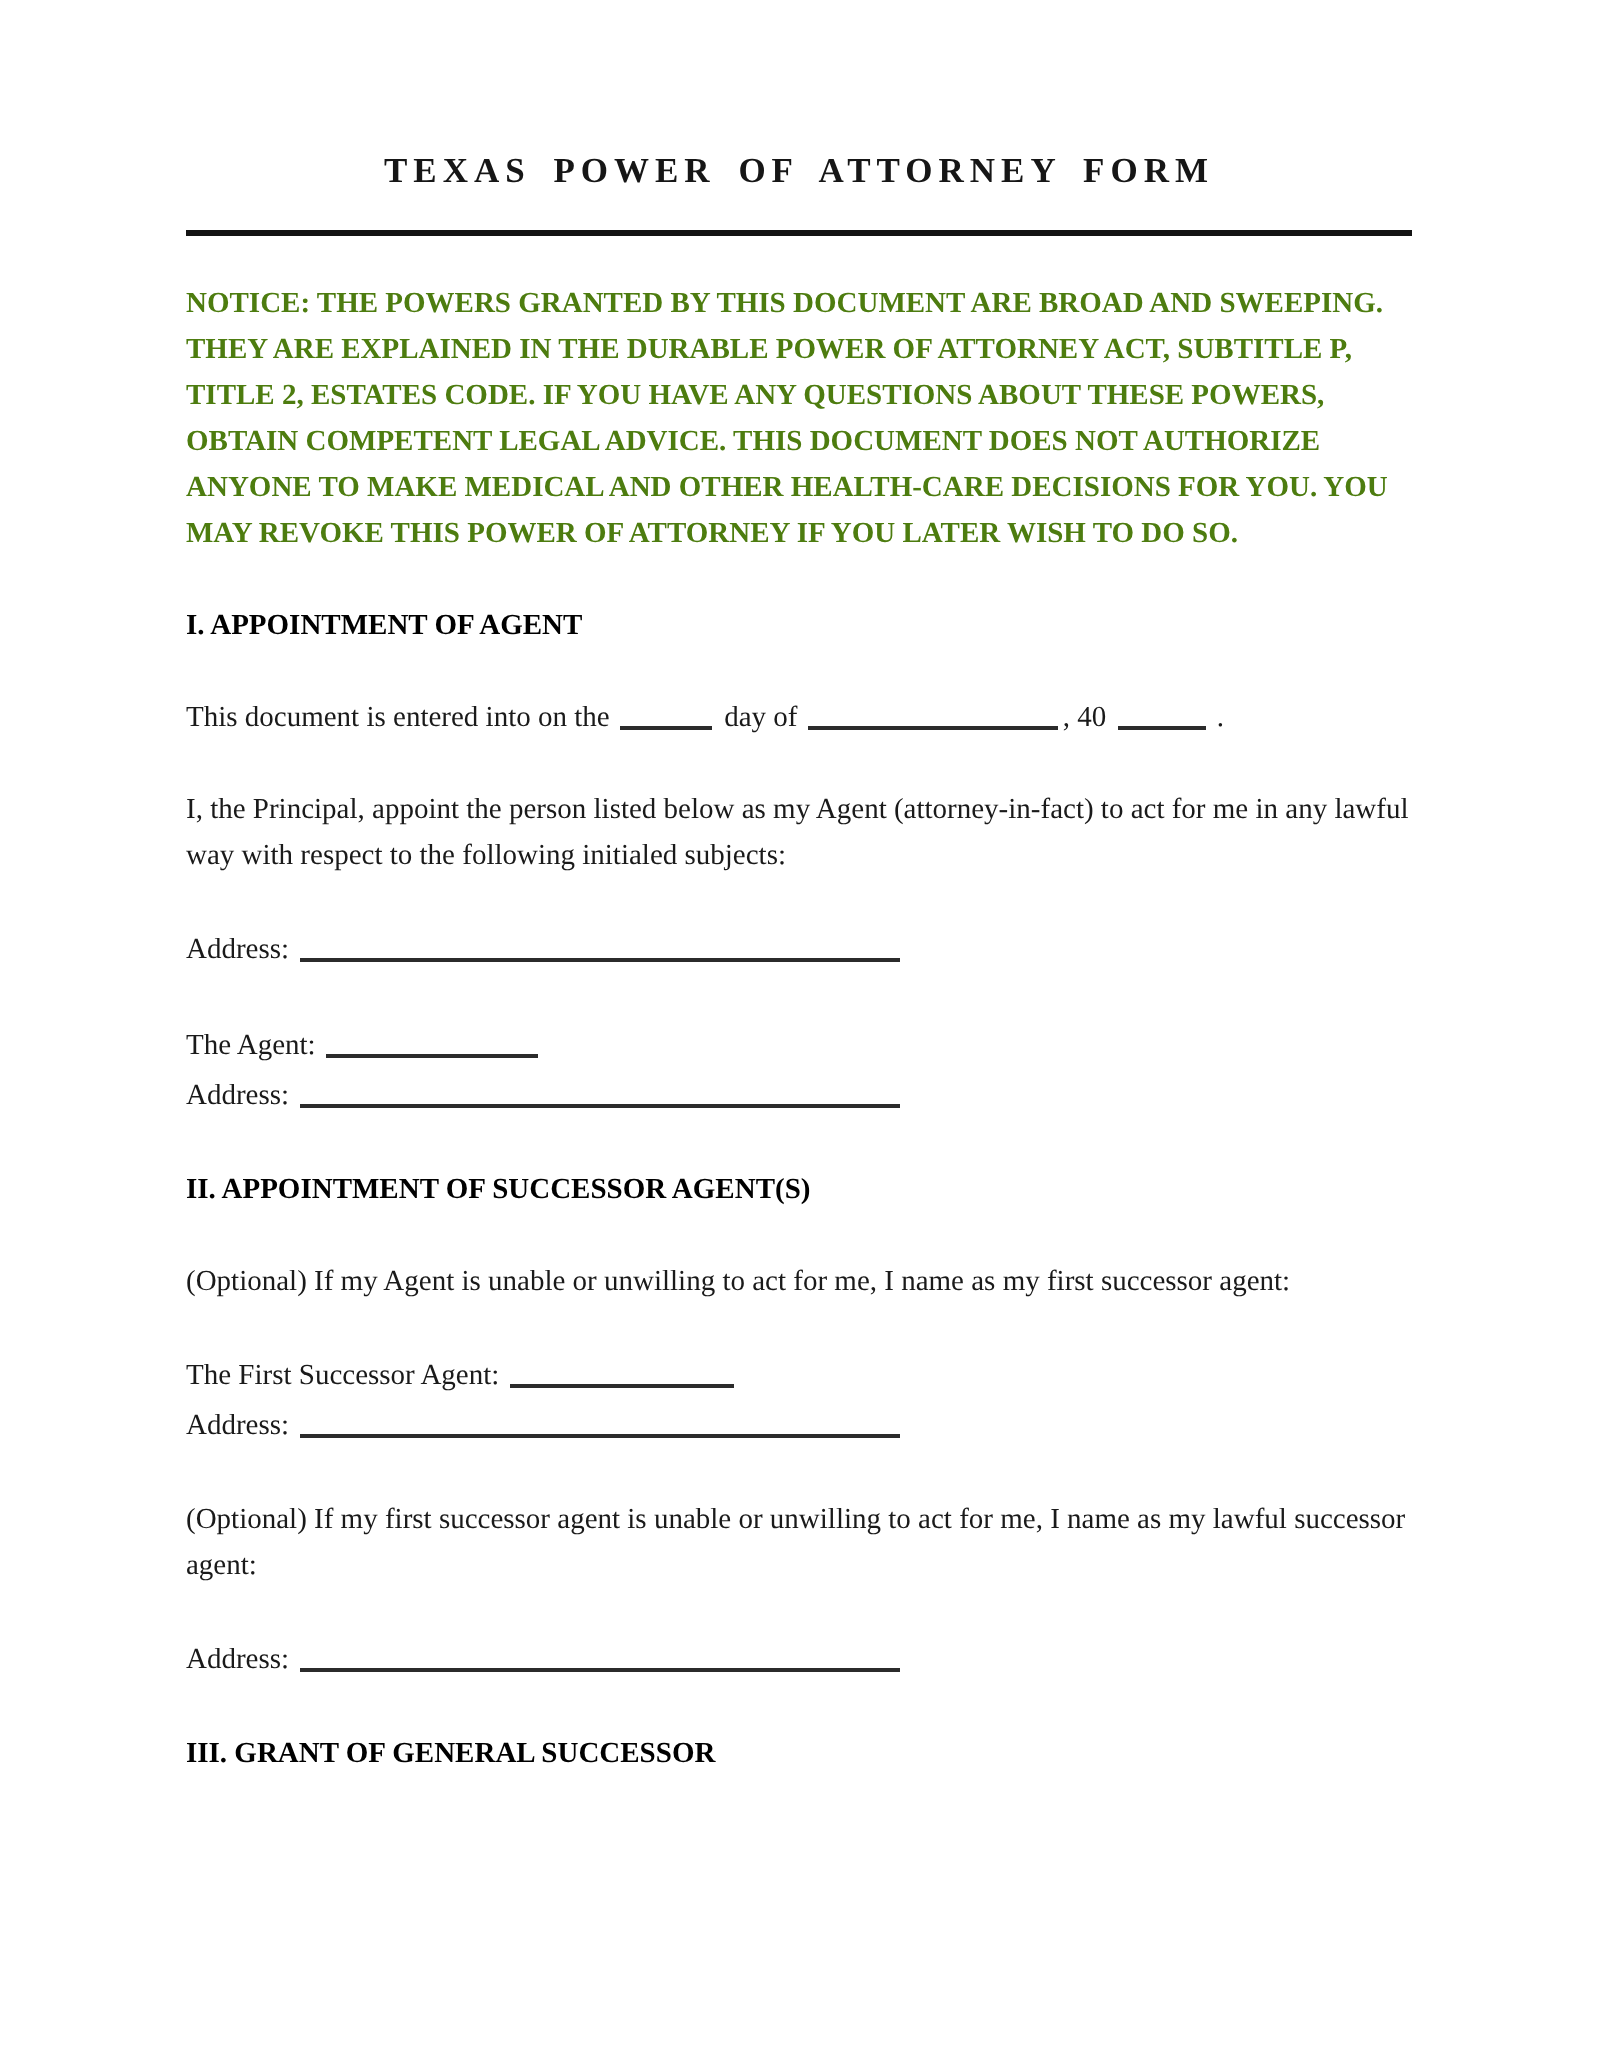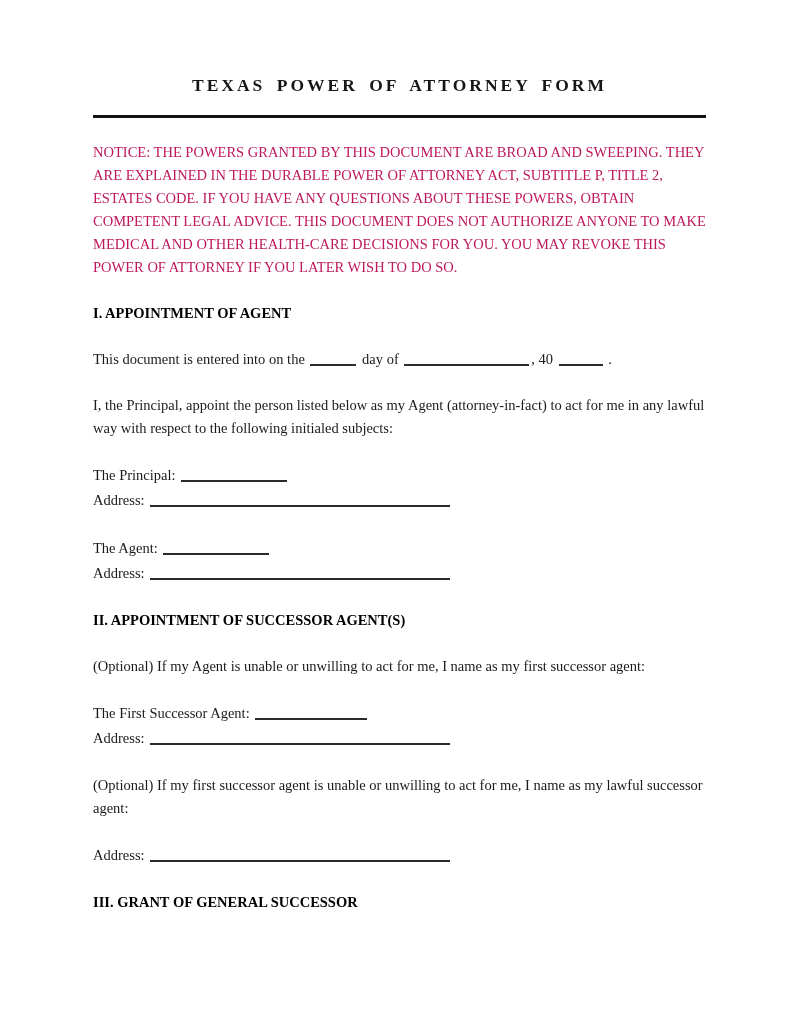--- a/index.html
+++ b/index.html
@@ -34,22 +34,22 @@
     height: 3px;
     background: #141414;
     margin: 17px 0 0 0;
   }
   .para {
     margin: 23px 0;
     font-size: 14.5px;
     line-height: 23px;
   }
   .notice {
-    font-weight: normal;
-    color: #be185d;
+    font-weight: bold;
+    color: #4d7c0f;
   }
   .heading {
     margin: 23px 0;
     font-size: 14.5px;
     font-weight: bold;
     line-height: 23px;
     color: #000000;
   }
   .field-group {
     margin: 23px 0;
@@ -89,22 +89,20 @@
   <p class="para"><span>This document is entered into on the</span>
     <span class="blank w-day"></span>
     <span>day of</span>
     <span class="blank w-month"></span><span>, 40</span>
     <span class="blank w-year"></span>
     <span>.</span></p>
 
   <p class="para">I, the Principal, appoint the person listed below as my Agent (attorney-in-fact) to act for me in any lawful way with respect to the following initialed subjects:</p>
 
   <div class="field-group">
-    <div class="field-row"><span>The Principal:</span>
-      <span class="blank w-name"></span></div>
     <div class="field-row"><span>Address:</span>
       <span class="blank w-addr"></span></div>
   </div>
 
   <div class="field-group">
     <div class="field-row"><span>The Agent:</span>
       <span class="blank w-name"></span></div>
     <div class="field-row"><span>Address:</span>
       <span class="blank w-addr"></span></div>
   </div>

